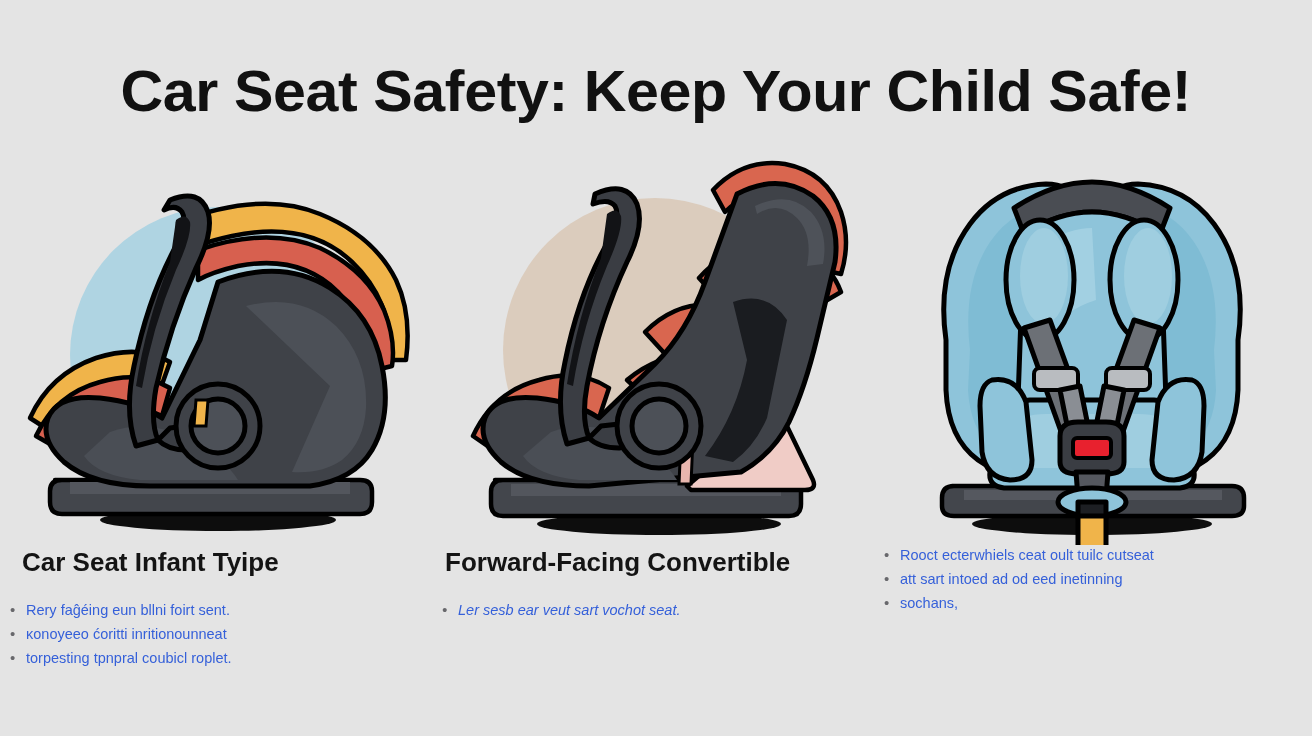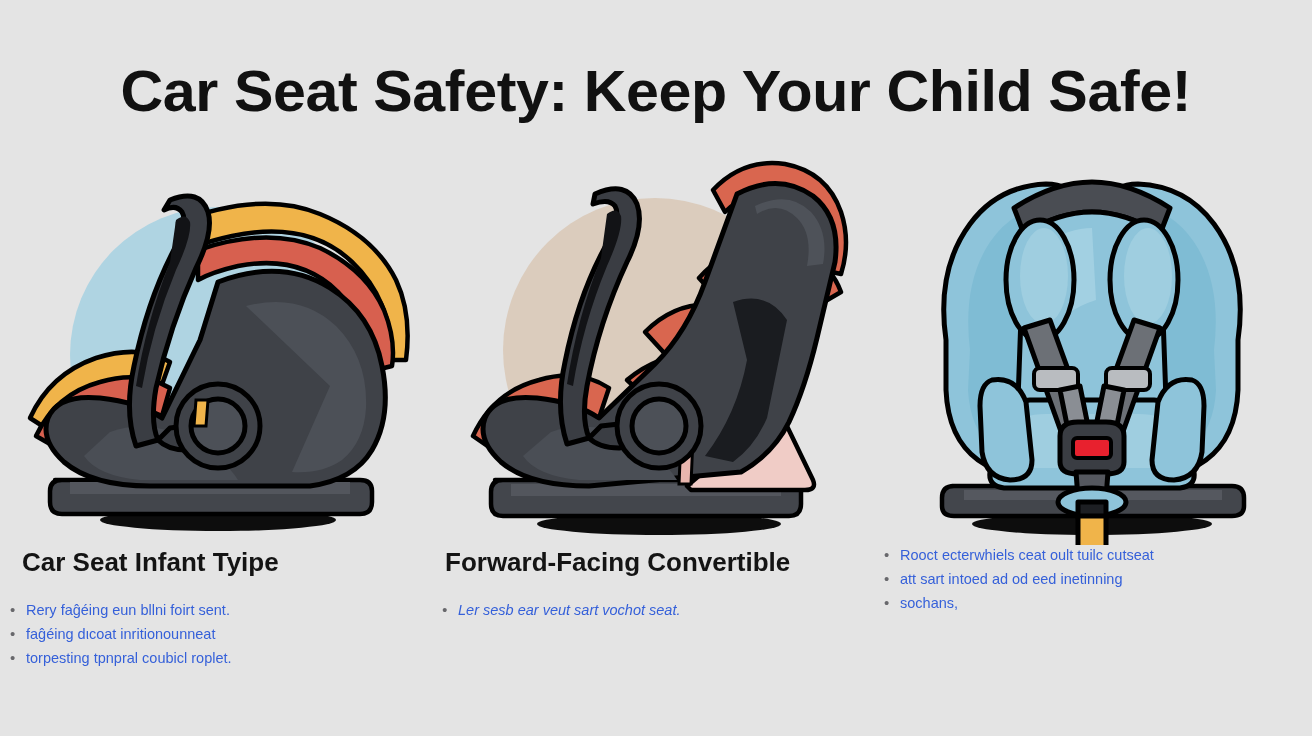--- a/index.html
+++ b/index.html
@@ -189,21 +189,21 @@
           <g>
             <path d="M196 250 L208 250 L206 276 L194 276 Z" fill="#f0b44a" stroke="#000" stroke-width="3"></path>
           </g>
         </svg>
       </div>
 
       <div class="col-text">
         <div class="col-heading">Car Seat Infant Tyipe</div>
         <ul class="bullets">
           <li>Rery faĝéing eun bllni foirt sent.</li>
-          <li>faĝéing dιcoat inritionounneat</li>
+          <li>κonoyeeo ćoritti inritionounneat</li>
           <li>torpesting tpnpral coubicl roplet.</li>
         </ul>
       </div>
     </div>
 
     <div class="column col-2">
       <div class="art">
         <svg viewBox="0 0 437 395" xmlns="http://www.w3.org/2000/svg">
           <g>
             <circle cx="218" cy="200" r="152" fill="#dbccbd"></circle>

